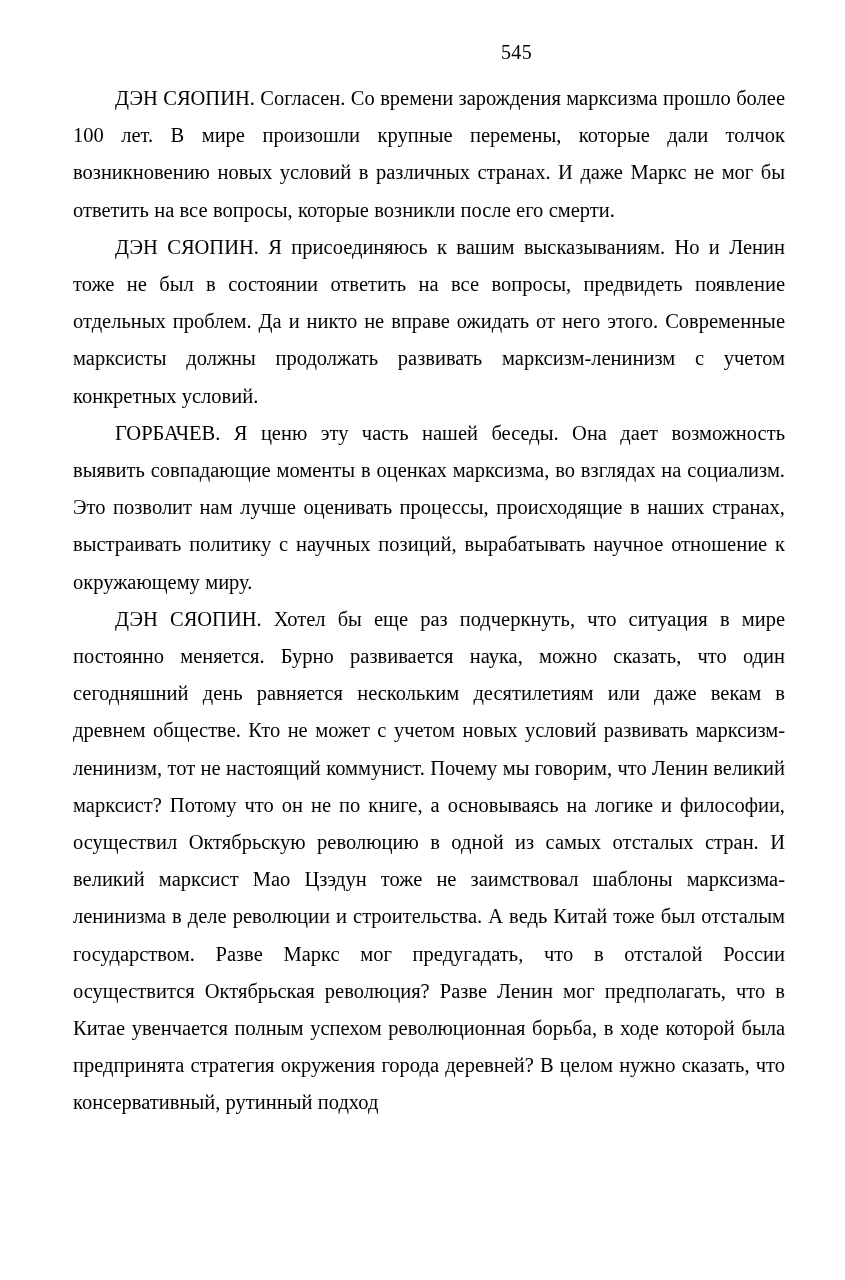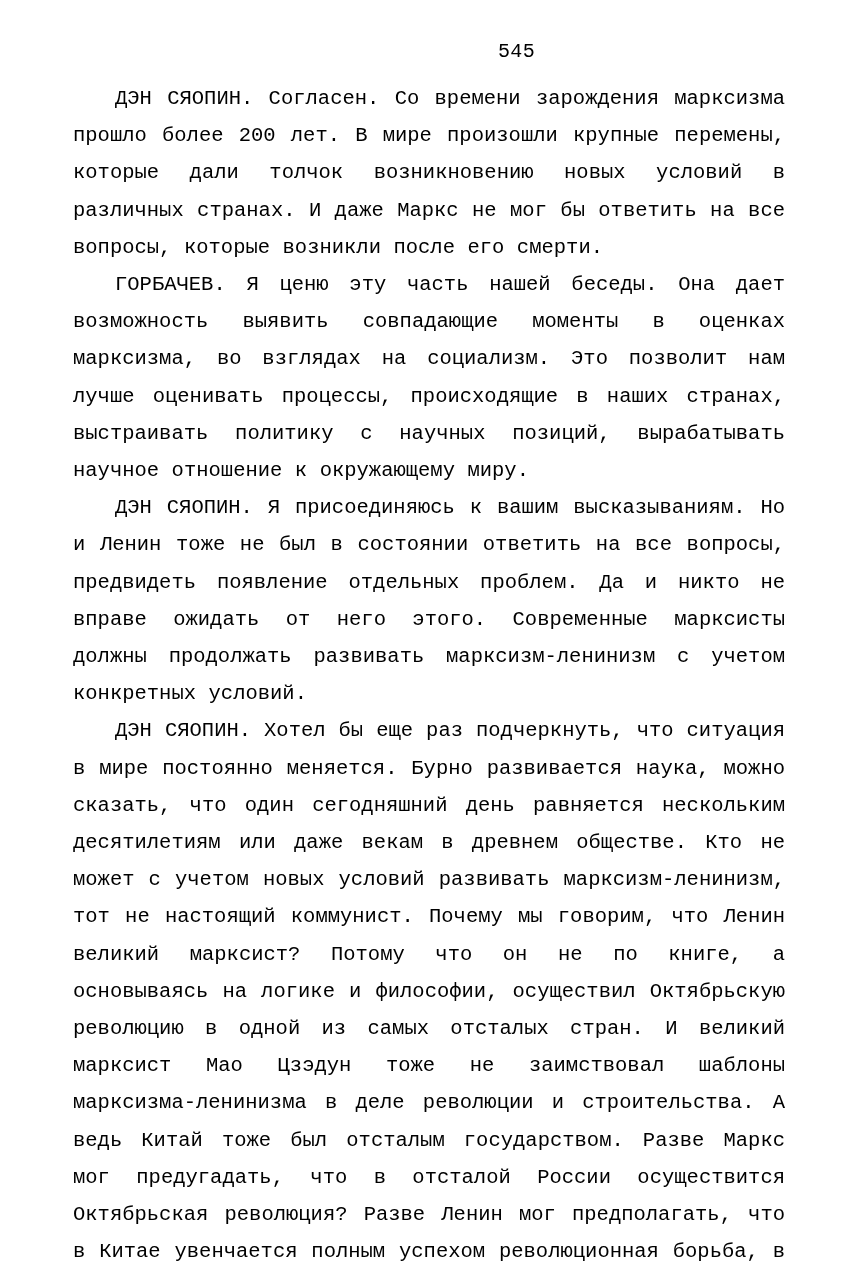--- a/index.html
+++ b/index.html
@@ -9,21 +9,21 @@
     background: #ffffff;
   }
 
   .page {
     position: relative;
     width: 845px;
     height: 1280px;
     margin: 0 auto;
     background: #ffffff;
     overflow: hidden;
-    font-family: Liberation Mono, monospace;
+    font-family: Liberation Serif, serif;
     color: #000000;
     box-sizing: border-box;
   }
 
   .page-number {
     position: absolute;
     top: 40px;
     left: 0;
     width: 845px;
     text-align: center;
@@ -57,19 +57,19 @@
   }
 </style>
 </head>
 <body>
 
 <div class="page">
 
   <div class="page-number">545</div>
 
   <div class="body-text">
-    <p class="para">ДЭН СЯОПИН. Согласен. Со времени зарождения марксизма прошло более 200 лет. В мире произошли крупные перемены, которые дали толчок возникновению новых условий в различных странах. И даже Маркс не мог бы ответить на все вопросы, которые возникли после его смерти.</p>
+    <p class="para">ДЭН СЯОПИН. Согласен. Со времени зарождения марксизма прошло более 100 лет. В мире произошли крупные перемены, которые дали толчок возникновению новых условий в различных странах. И даже Маркс не мог бы ответить на все вопросы, которые возникли после его смерти.</p>
+    <p class="para">ДЭН СЯОПИН. Я присоединяюсь к вашим высказываниям. Но и Ленин тоже не был в состоянии ответить на все вопросы, предвидеть появление отдельных проблем. Да и никто не вправе ожидать от него этого. Современные марксисты должны продолжать развивать марксизм-ленинизм с учетом конкретных условий.</p>
     <p class="para">ГОРБАЧЕВ. Я ценю эту часть нашей беседы. Она дает возможность выявить совпадающие моменты в оценках марксизма, во взглядах на социализм. Это позволит нам лучше оценивать процессы, происходящие в наших странах, выстраивать политику с научных позиций, вырабатывать научное отношение к окружающему миру.</p>
-    <p class="para">ДЭН СЯОПИН. Я присоединяюсь к вашим высказываниям. Но и Ленин тоже не был в состоянии ответить на все вопросы, предвидеть появление отдельных проблем. Да и никто не вправе ожидать от него этого. Современные марксисты должны продолжать развивать марксизм-ленинизм с учетом конкретных условий.</p>
     <p class="para">ДЭН СЯОПИН. Хотел бы еще раз подчеркнуть, что ситуация в мире постоянно меняется. Бурно развивается наука, можно сказать, что один сегодняшний день равняется нескольким десятилетиям или даже векам в древнем обществе. Кто не может с учетом новых условий развивать марксизм-ленинизм, тот не настоящий коммунист. Почему мы говорим, что Ленин великий марксист? Потому что он не по книге, а основываясь на логике и философии, осуществил Октябрьскую революцию в одной из самых отсталых стран. И великий марксист Мао Цзэдун тоже не заимствовал шаблоны марксизма-ленинизма в деле революции и строительства. А ведь Китай тоже был отсталым государством. Разве Маркс мог предугадать, что в отсталой России осуществится Октябрьская революция? Разве Ленин мог предполагать, что в Китае увенчается полным успехом революционная борьба, в ходе которой была предпринята стратегия окружения города деревней? В целом нужно сказать, что консервативный, рутинный подход</p>
   </div>
 
 </div>
 
 </body></html>

